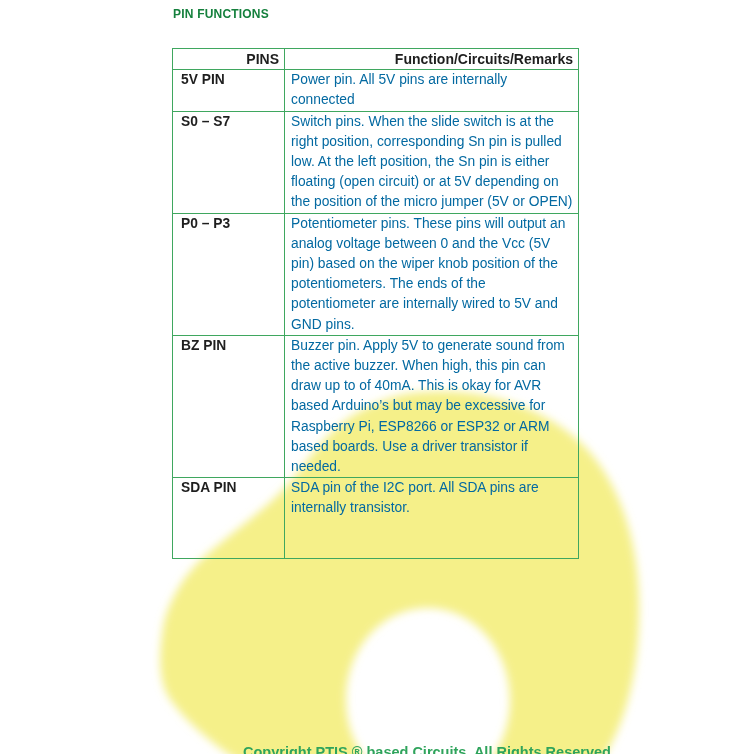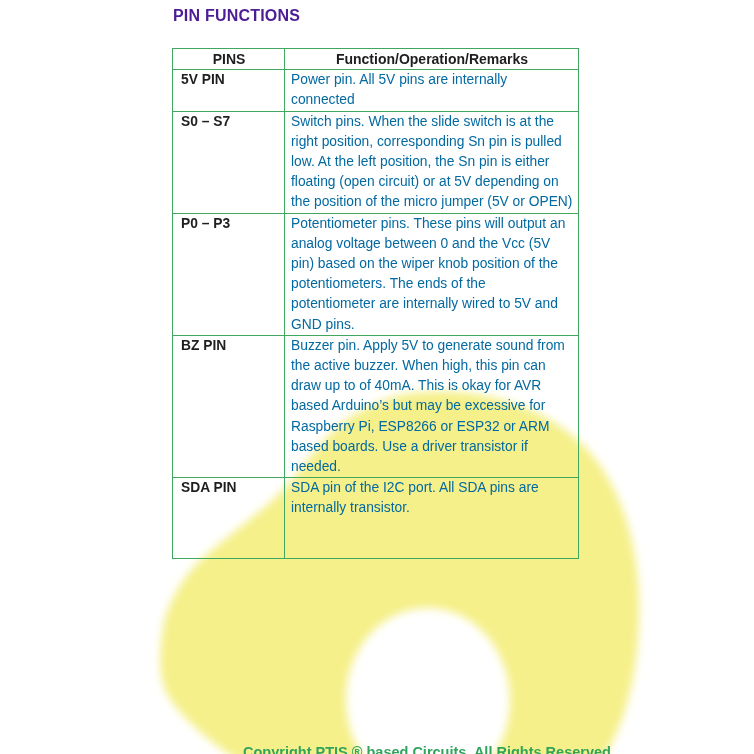--- a/index.html
+++ b/index.html
@@ -2,34 +2,34 @@
 <html><head>
 <meta charset="utf-8">
 <style>
   html,body{margin:0;padding:0;background:#fff;}
   .page{
     position:relative;width:754px;height:754px;background:#ffffff;
     overflow:hidden;font-family:"Liberation Sans",sans-serif;
   }
   .doc-title{
     position:absolute;left:173px;top:7px;z-index:2;
-    font-size:16px;font-weight:bold;color:#4c1d95;letter-spacing:.2px;
+    font-size:12px;font-weight:bold;color:#15803d;letter-spacing:.2px;
   }
   .hl-layer{position:absolute;left:0;top:0;z-index:1;pointer-events:none;}
   table.pin-table{
     position:absolute;left:172px;top:48px;width:406px;z-index:2;
     border-collapse:collapse;table-layout:fixed;background:transparent;
   }
   .pin-table th,.pin-table td{
     border:1px solid #3fa75f;vertical-align:top;
     padding:0 5px 0 6px;font-size:13.8px;line-height:20.2px;color:#0369a1;
     overflow:hidden;
   }
   .pin-table th{
-    text-align:center;font-weight:bold;color:#1e1e1e;font-size:14px;height:20px;margin-top:36px;
+    text-align:right;font-weight:bold;color:#1e1e1e;font-size:14px;height:20px;margin-top:36px;
   }
   .pin-table td.pin-cell{font-weight:bold;color:#1e1e1e;padding-left:8px;}
   tbody tr:nth-child(1){height:41px}
   tbody tr:nth-child(2){height:41px}
   tbody tr:nth-child(3){height:41px}
   tbody tr:nth-child(4){height:122px}
   tbody tr:nth-child(5){height:81px}
   tbody tr:nth-child(6){height:122px}
   tbody tr:nth-child(7){height:143px}
   tbody tr:nth-child(8){height:41px}
@@ -73,21 +73,21 @@
   </svg>
 
   <table class="pin-table">
     <colgroup>
         <col style="width:112px">
         <col style="width:294px">
       </colgroup>
     <thead>
       <tr>
         <th>PINS</th>
-        <th>Function/Operation/Remarks</th>
+        <th>Function/Circuits/Remarks</th>
       </tr>
     </thead>
     <tbody>
       <tr>
         <td class="pin-cell">5V PIN</td>
         <td>Power pin. All 5V pins are internally connected</td>
       </tr>
       <tr>
         <td class="pin-cell">S0 – S7</td>
         <td>Switch pins. When the slide switch is at the right position,  corresponding Sn pin is pulled low. At the left position, the Sn pin is either floating (open circuit) or at 5V depending on the position of the micro jumper (5V or OPEN)</td>

